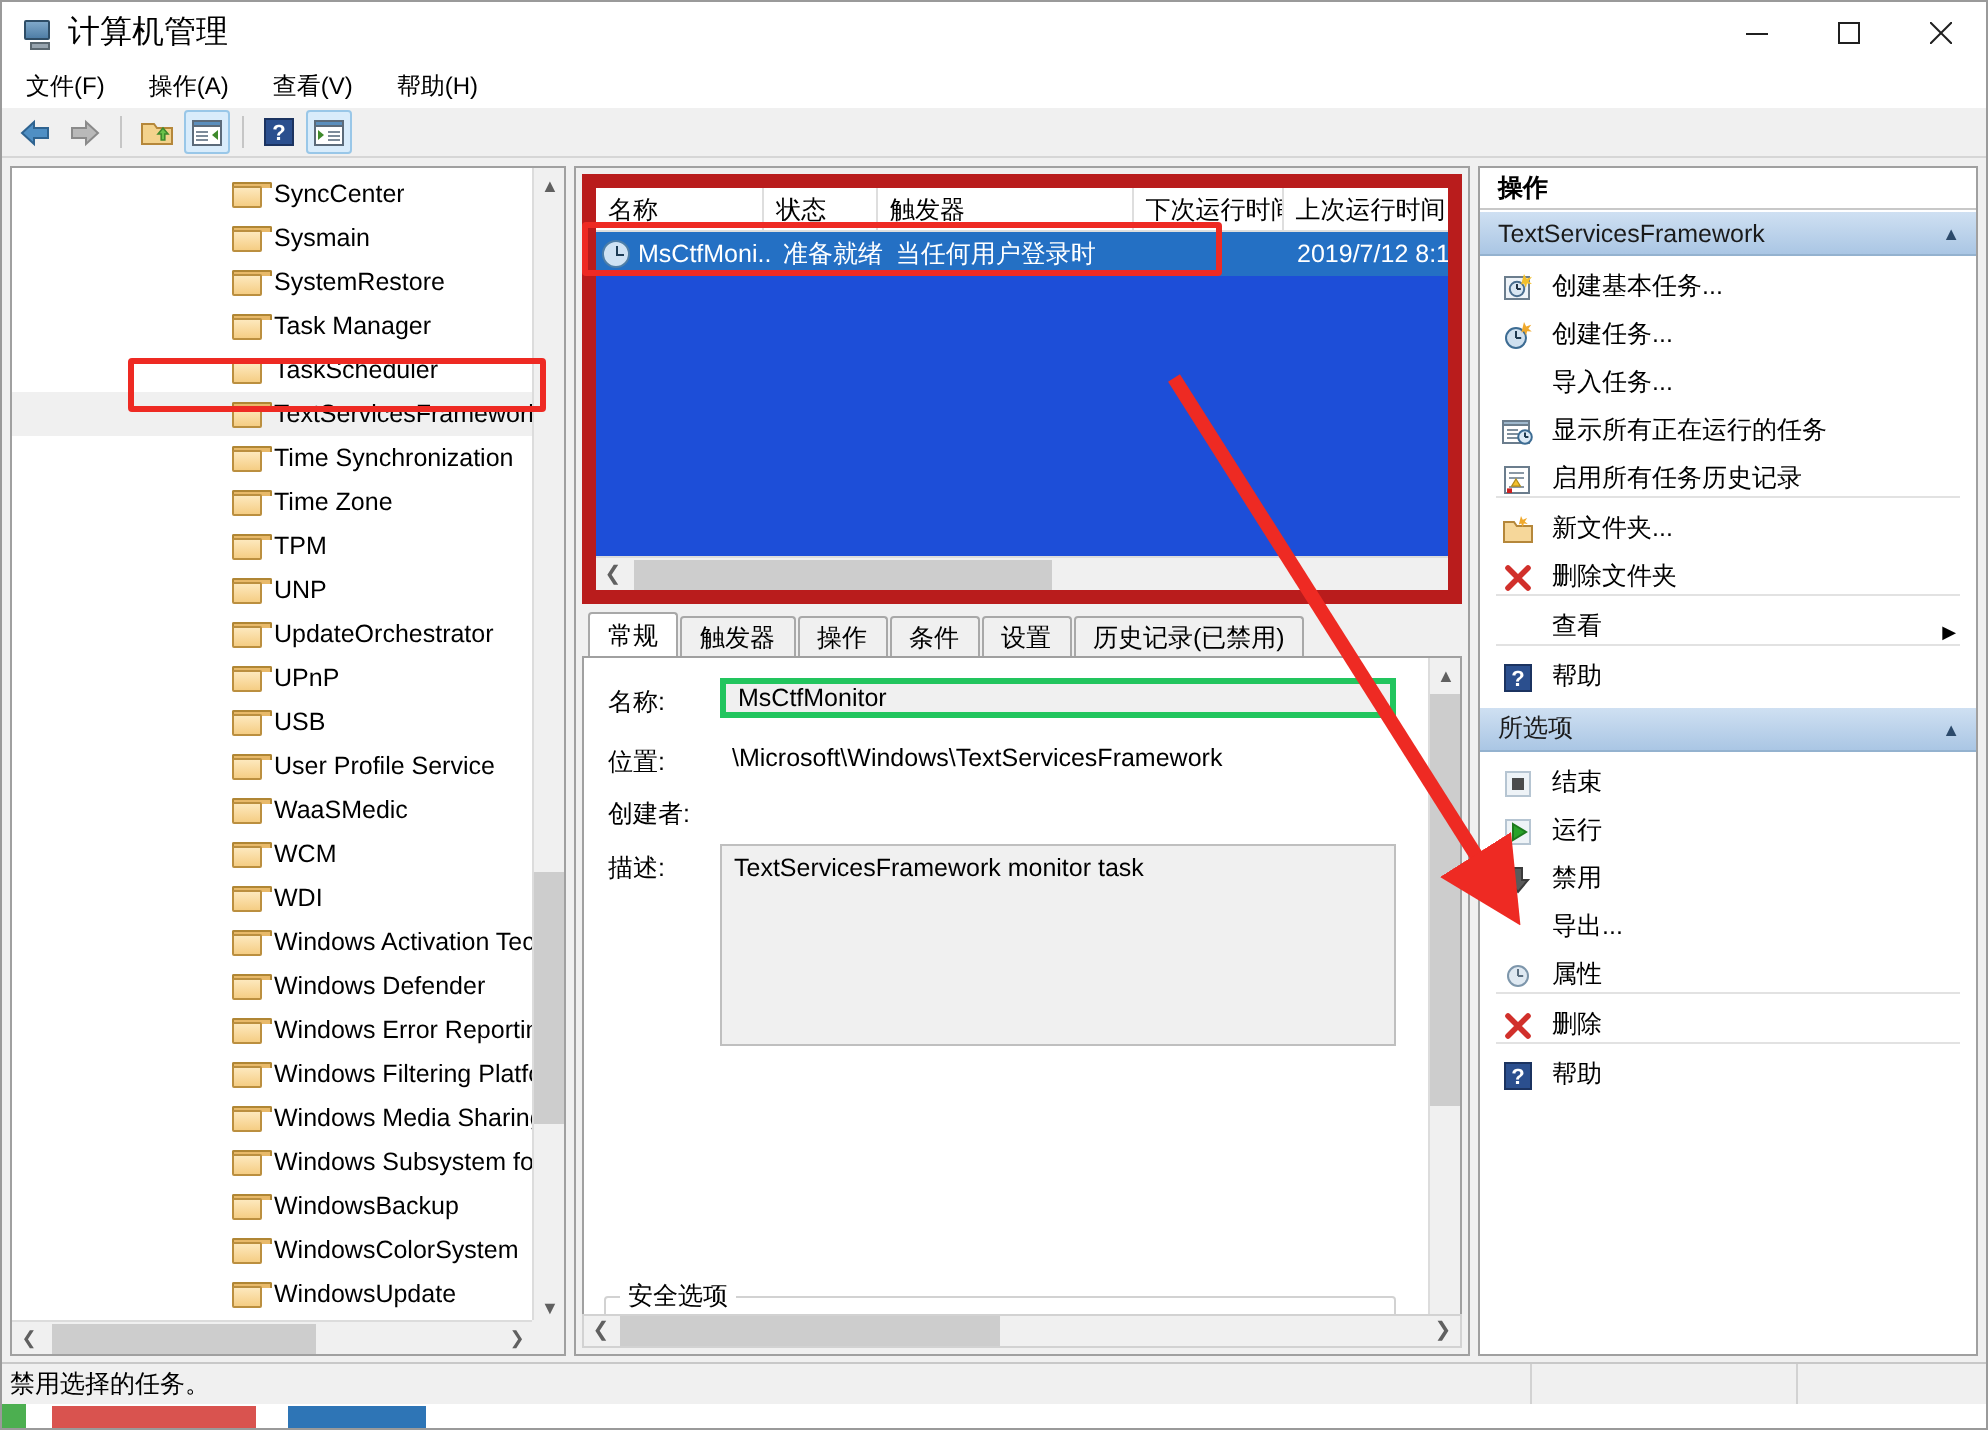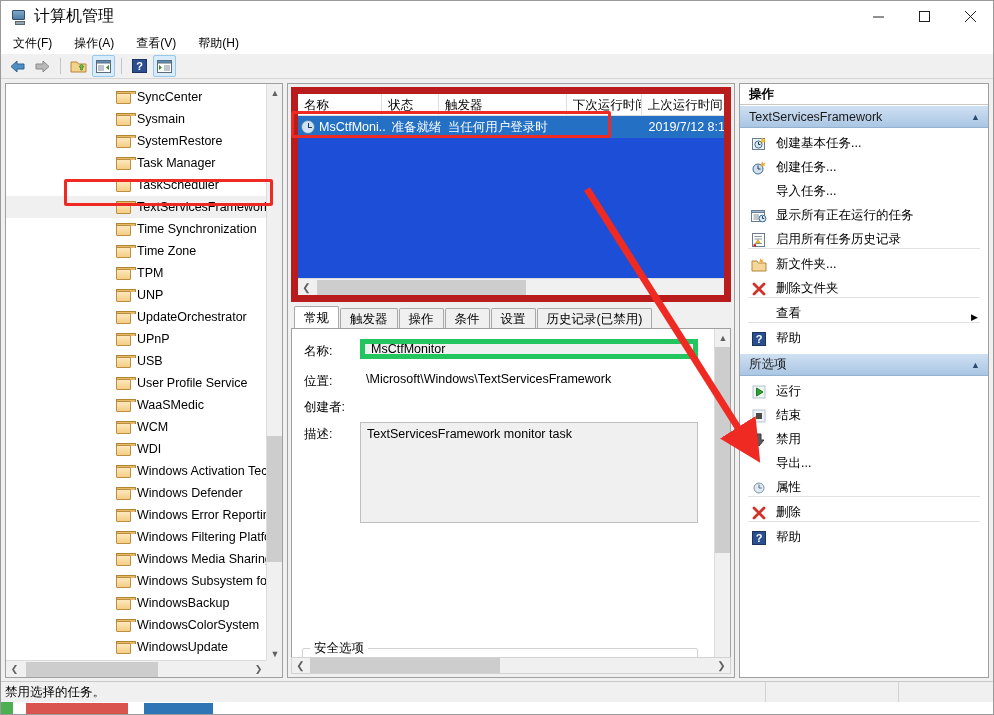--- a/index.html
+++ b/index.html
@@ -213,21 +213,21 @@
   #detail {
     position: absolute; left: 3px; top: 244px; width: 440px; height: 345px;
     background: #ffffff; border: 1px solid #a0a0a0; overflow: hidden;
   }
   .field-row { display: flex; align-items: flex-start; padding-left: 12px; }
   .field-label {
     width: 56px; flex: none; font-size: 12.5px; color: #000; padding-top: 4px;
   }
   .field-box {
     flex: 1; margin-right: 32px;
-    border: 5px solid #22c55e; background: #f0f0f0;
+    border: 3px solid #22c55e; background: #f0f0f0;
     height: 20px; display: flex; align-items: center; padding-left: 6px;
     font-size: 12.5px; color: #000; white-space: nowrap; overflow: hidden;
   }
   .field-plain {
     flex: 1; margin-right: 32px; height: 20px;
     display: flex; align-items: center; padding-left: 6px;
     font-size: 12.5px; color: #000; white-space: nowrap; overflow: hidden;
   }
   .desc-box {
     flex: 1; margin-right: 32px; height: 101px;
@@ -814,34 +814,34 @@
 
       <div class="act-section-head" style="margin-top:6px;">
         <span>所选项</span>
         <span class="caret">▲</span>
       </div>
 
       <div class="act-item">
         <span class="ico">
           <svg width="16" height="16" viewBox="0 0 16 16">
             <rect x="2" y="2" width="12" height="12" fill="#eef3f7" stroke="#b6c5d2"></rect>
+            <rect x="5" y="5" width="6" height="6" fill="#4b4b4b"></rect>
+          </svg>
+        </span>
+        <span>结束</span>
+      </div>
+
+      <div class="act-item">
+        <span class="ico">
+          <svg width="16" height="16" viewBox="0 0 16 16">
+            <rect x="2" y="2" width="12" height="12" fill="#eef3f7" stroke="#b6c5d2"></rect>
             <path d="M5.5 4 L12 8 L5.5 12 Z" fill="#29a329" stroke="#1d7a1d"></path>
           </svg>
         </span>
         <span>运行</span>
-      </div>
-
-      <div class="act-item">
-        <span class="ico">
-          <svg width="16" height="16" viewBox="0 0 16 16">
-            <rect x="2" y="2" width="12" height="12" fill="#eef3f7" stroke="#b6c5d2"></rect>
-            <rect x="5" y="5" width="6" height="6" fill="#4b4b4b"></rect>
-          </svg>
-        </span>
-        <span>结束</span>
       </div>
 
       <div class="act-item">
         <span class="ico">
           <svg width="16" height="16" viewBox="0 0 16 16">
             <path d="M6 2 h4 v6 h3 l-5 6 l-5 -6 h3 z" fill="#5a5a5a" stroke="#3a3a3a"></path>
           </svg>
         </span>
         <span>禁用</span>
       </div>

